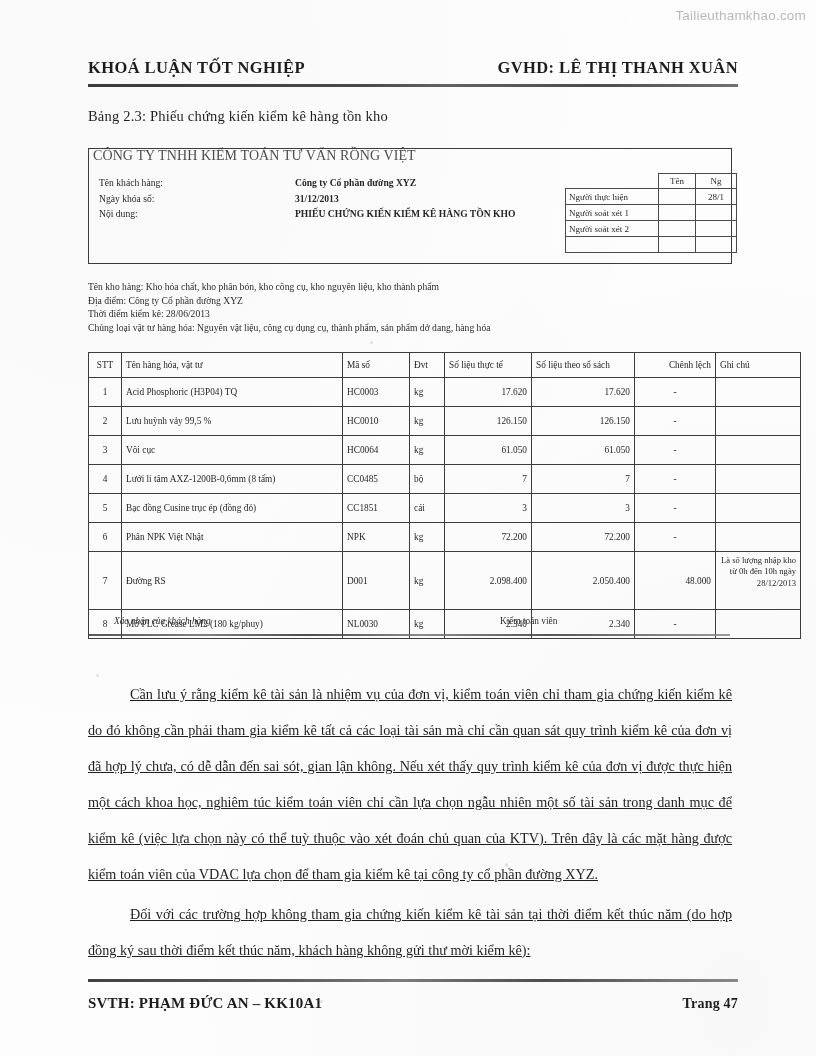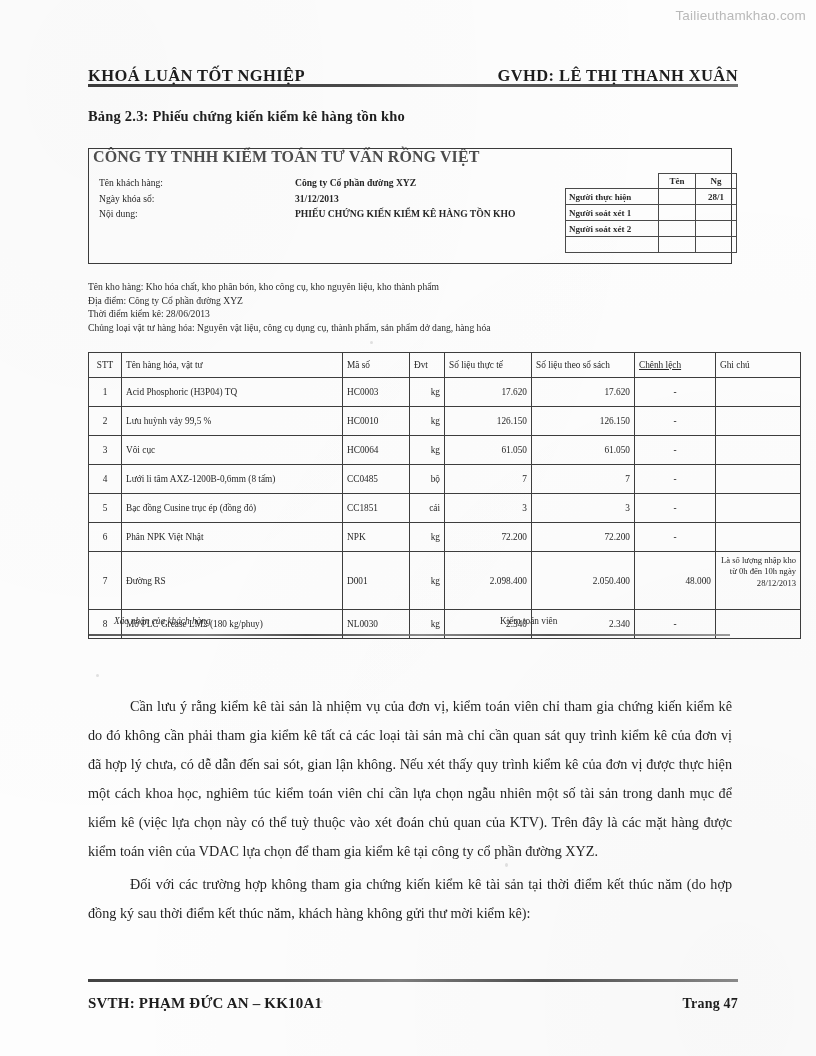--- a/index.html
+++ b/index.html
@@ -34,21 +34,21 @@
     font-family: "Liberation Sans", sans-serif;
     font-size: 13.5px;
     color: #b9b9b9;
     letter-spacing: 0.2px;
     white-space: nowrap;
   }
 
   
   .runhead {
     position: absolute;
-    top: 66px;
+    top: 58px;
     left: 88px;
     right: 78px;
     display: flex;
     justify-content: space-between;
     align-items: baseline;
     font-weight: bold;
     font-size: 16.5px;
     letter-spacing: 0.4px;
     color: #1d1d1d;
   }
@@ -60,42 +60,42 @@
     height: 3px;
     background: linear-gradient(90deg,#2a2a2a 0%, #3a3a3a 42%, #555 55%, #3d3d3d 78%, #666 100%);
     opacity: .92;
   }
 
   
   .caption {
     position: absolute;
     top: 108px;
     left: 88px;
-    font-weight: bold;
+    font-weight: normal;
     font-size: 14.5px;
     letter-spacing: .2px;
     color: #1f1f1f;
   }
 
   
   .formbox {
     position: absolute;
     left: 88px;
     top: 148px;
     width: 644px;
     height: 116px;
     border: 1.4px solid #3b3b3b;
     box-sizing: border-box;
   }
   .form-company {
     position: absolute;
     left: 4px;
     top: -1px;
-    font-size: 16px;
-    font-weight: bold;
+    font-size: 14px;
+    font-weight: normal;
     color: #3a3a3a;
     letter-spacing: .1px;
     white-space: nowrap;
     opacity: .9;
   }
   .form-fields {
     position: absolute;
     left: 10px;
     top: 26px;
     font-size: 9.6px;
@@ -113,21 +113,21 @@
     right: -6px;
     top: 24px;
     border-collapse: collapse;
     font-size: 9px;
     color: #2a2a2a;
   }
   .sigtable td, .sigtable th {
     border: 1px solid #4a4a4a;
     height: 15px;
     padding: 0 3px;
-    font-weight: bold;
+    font-weight: normal;
     text-align: left;
     vertical-align: middle;
   }
   .sigtable .c-name  { width: 86px; }
   .sigtable .c-ten   { width: 30px; text-align: center; }
   .sigtable .c-ngay  { width: 34px; text-align: center; }
   .sigtable tr.hdr td { height: 14px; }
   .sigtable .invisible { border: none; }
 
   
@@ -155,32 +155,32 @@
     border: 1.1px solid #3d3d3d;
     padding: 2px 4px;
     vertical-align: middle;
     font-weight: normal;
   }
   .grid th { height: 20px; }
   .grid td { height: 24px; }
   .grid .c-stt   { width: 24px;  text-align: center; }
   .grid .c-name  { width: 212px; text-align: left; }
   .grid .c-code  { width: 58px;  text-align: left; border-radius: 10px; }
-  .grid .c-unit  { width: 26px;  text-align: right; }
+  .grid .c-unit  { width: 26px;  text-align: left; }
   .grid .c-act   { width: 78px;  text-align: right; }
   .grid .c-book  { width: 94px;  text-align: right; }
   .grid .c-diff  { width: 72px;  text-align: center; }
   .grid .c-note  { width: 76px;  text-align: right; }
   .grid thead th.c-act,
   .grid thead th.c-book,
   .grid thead th.c-code,
   .grid thead th.c-unit,
   .grid thead th.c-name,
   .grid thead th.c-note { text-align: left; }
-  .grid thead th.c-diff { text-align: left; text-decoration: underline; }
+  .grid thead th.c-diff { text-align: right; }
   .grid td.nameclip {
     white-space: nowrap;
     overflow: hidden;
     text-overflow: clip;
   }
   .grid tr.tall td { height: 52px; }
   .grid td.note-multiline {
     font-size: 8.6px;
     line-height: 11.4px;
     vertical-align: top;
@@ -206,26 +206,27 @@
     width: 642px;
     height: 2px;
     background: linear-gradient(90deg,#3a3a3a 0%, #6b6b6b 18%, #2f2f2f 34%, #777 52%, #3b3b3b 72%, #8b8b8b 100%);
     opacity: .85;
   }
 
   
   .body {
     position: absolute;
     left: 88px;
-    top: 692px;
+    top: 676px;
     width: 644px;
     font-size: 14.2px;
-    line-height: 29px;
+    line-height: 36px;
     text-align: justify;
     color: #1f1f1f;
+    text-decoration: underline;
   }
   .body p {
     margin: 0 0 4px 0;
     text-indent: 42px;
   }
 
   
   .footer-rule {
     position: absolute;
     left: 88px;

